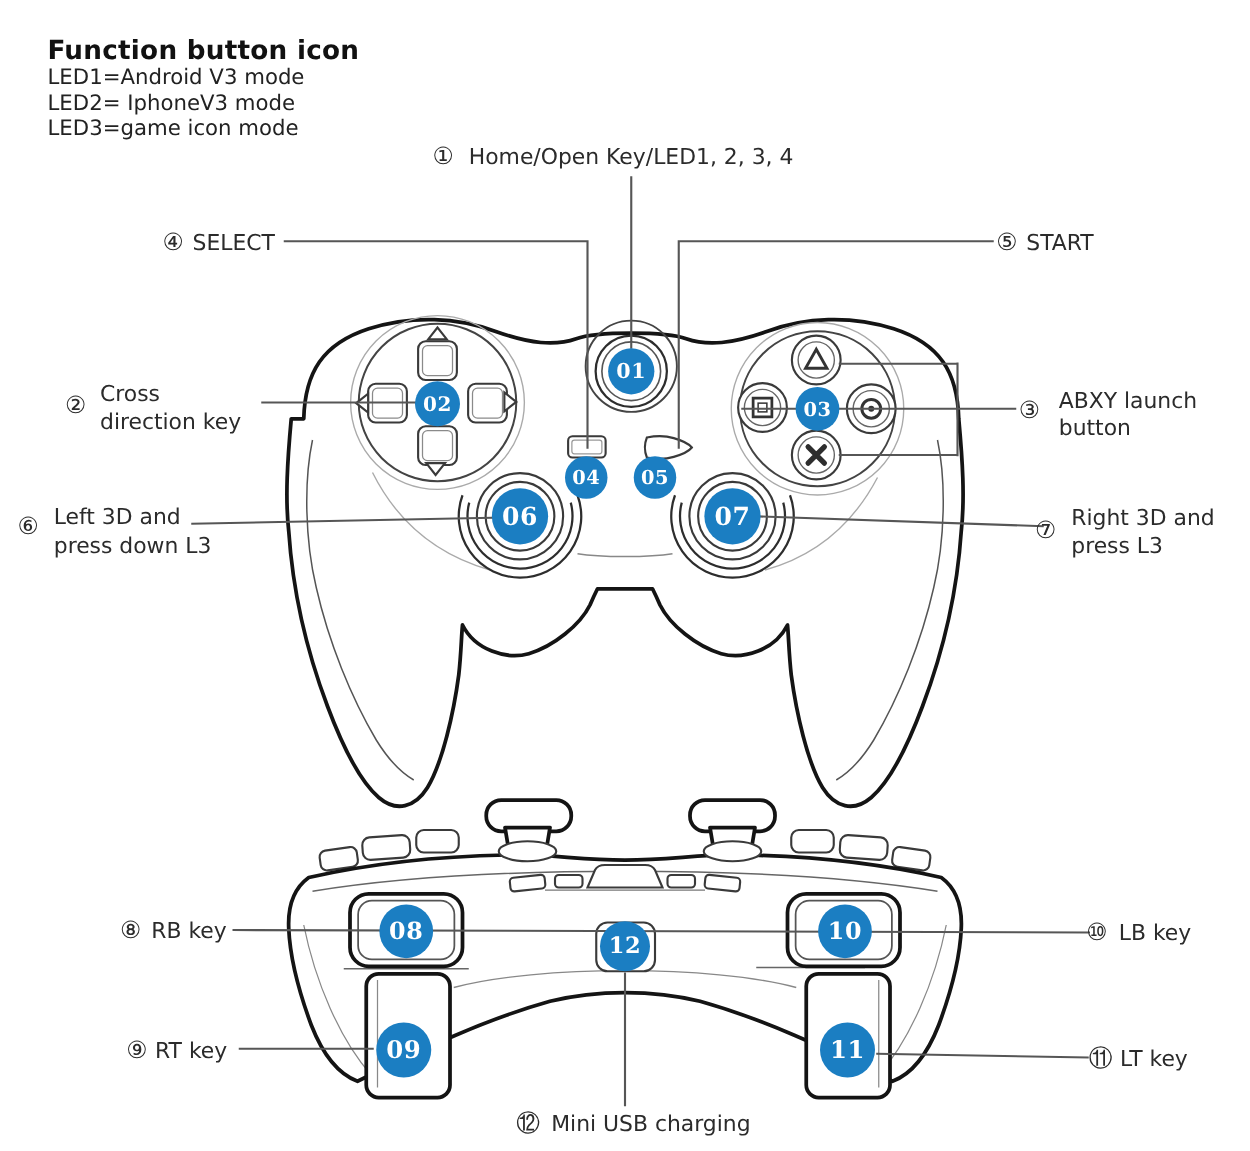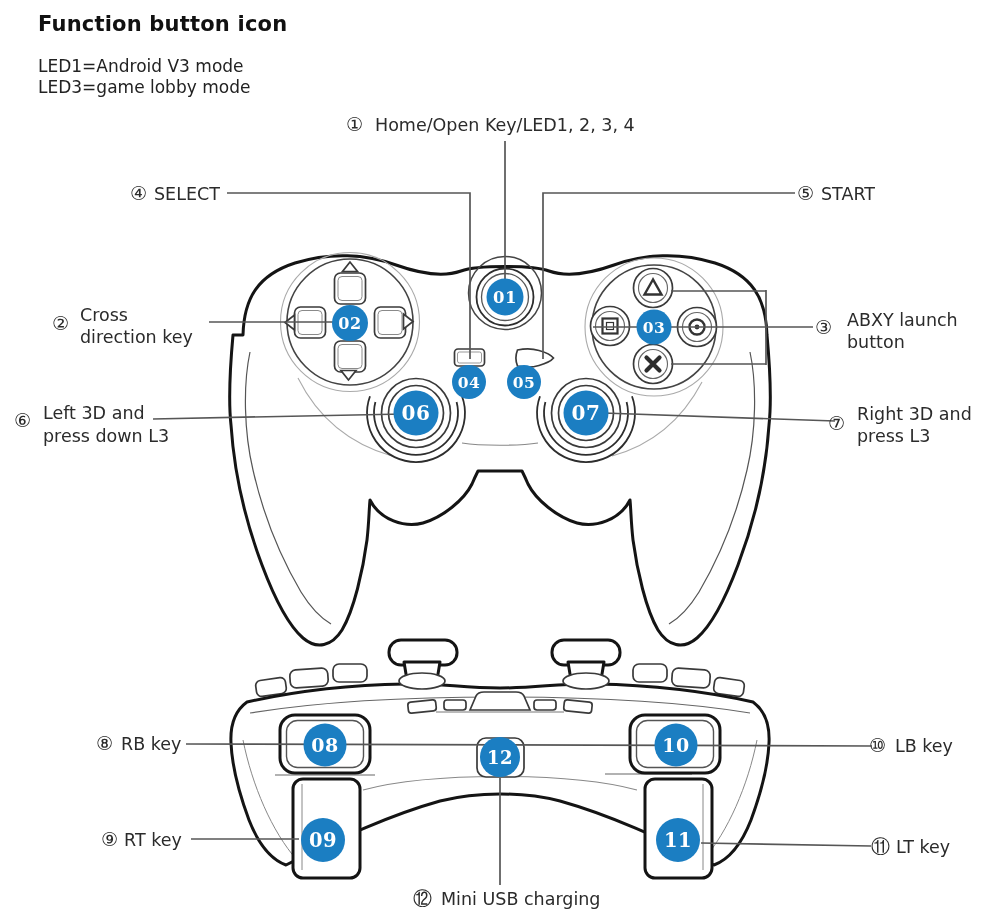--- a/index.html
+++ b/index.html
@@ -1,20 +1,20 @@
 <!DOCTYPE html>
 <html><head>
 <meta charset="utf-8">
 <style>
   html,body{margin:0;padding:0;background:#ffffff;}
   .stage{position:relative;width:1000px;height:921px;background:#ffffff;overflow:hidden;
          font-family:"DejaVu Sans","Liberation Sans",sans-serif;}
-  .hdr{position:absolute;left:38px;top:12px;}
+  .hdr{position:absolute;left:38px;top:28px;}
   .hdr-title{font-size:21px;font-weight:700;color:#111;letter-spacing:.2px;}
-  .led-list{margin-top:20px;font-size:17px;color:#222;line-height:20.5px;}
+  .led-list{margin-top:0;font-size:17px;color:#222;line-height:20.5px;}
   svg{position:absolute;left:0;top:0;}
   svg text{font-family:"DejaVu Sans","Liberation Sans",sans-serif;}
   .lbl{font-size:17.5px;fill:#2b2b2b;}
   .idx{font-size:19px;fill:#2b2b2b;}
   .badge-num{font-family:"DejaVu Serif","Liberation Serif",serif;font-weight:700;fill:#fff;
              text-anchor:middle;letter-spacing:.5px;}
   .leader{stroke:#565656;stroke-width:1.7;fill:none;}
   .art{stroke:#141414;fill:#ffffff;stroke-width:3;stroke-linejoin:round;stroke-linecap:round;}
   .thin{stroke:#3a3a3a;stroke-width:1.7;fill:#ffffff;}
   .thin2{stroke:#555;stroke-width:1.2;fill:none;}
@@ -24,21 +24,22 @@
 </style>
 </head>
 <body>
 
 <div class="stage">
 
   <div class="hdr">
     <div class="hdr-title">Function button icon</div>
     <div class="led-list">
       <div>LED1=Android V3 mode</div>
-      <div>LED3=game lobby mode</div>
+      <div>LED2= IphoneV3 mode</div>
+      <div>LED3=game icon mode</div>
     </div>
   </div>
 
   <svg width="1000" height="921" viewBox="0 0 1000 921">
 
     <g>
       <path class="art" d="
         M 243,335
         C 244,298 258,275 295,263
         C 330,252 366,254 396,265

